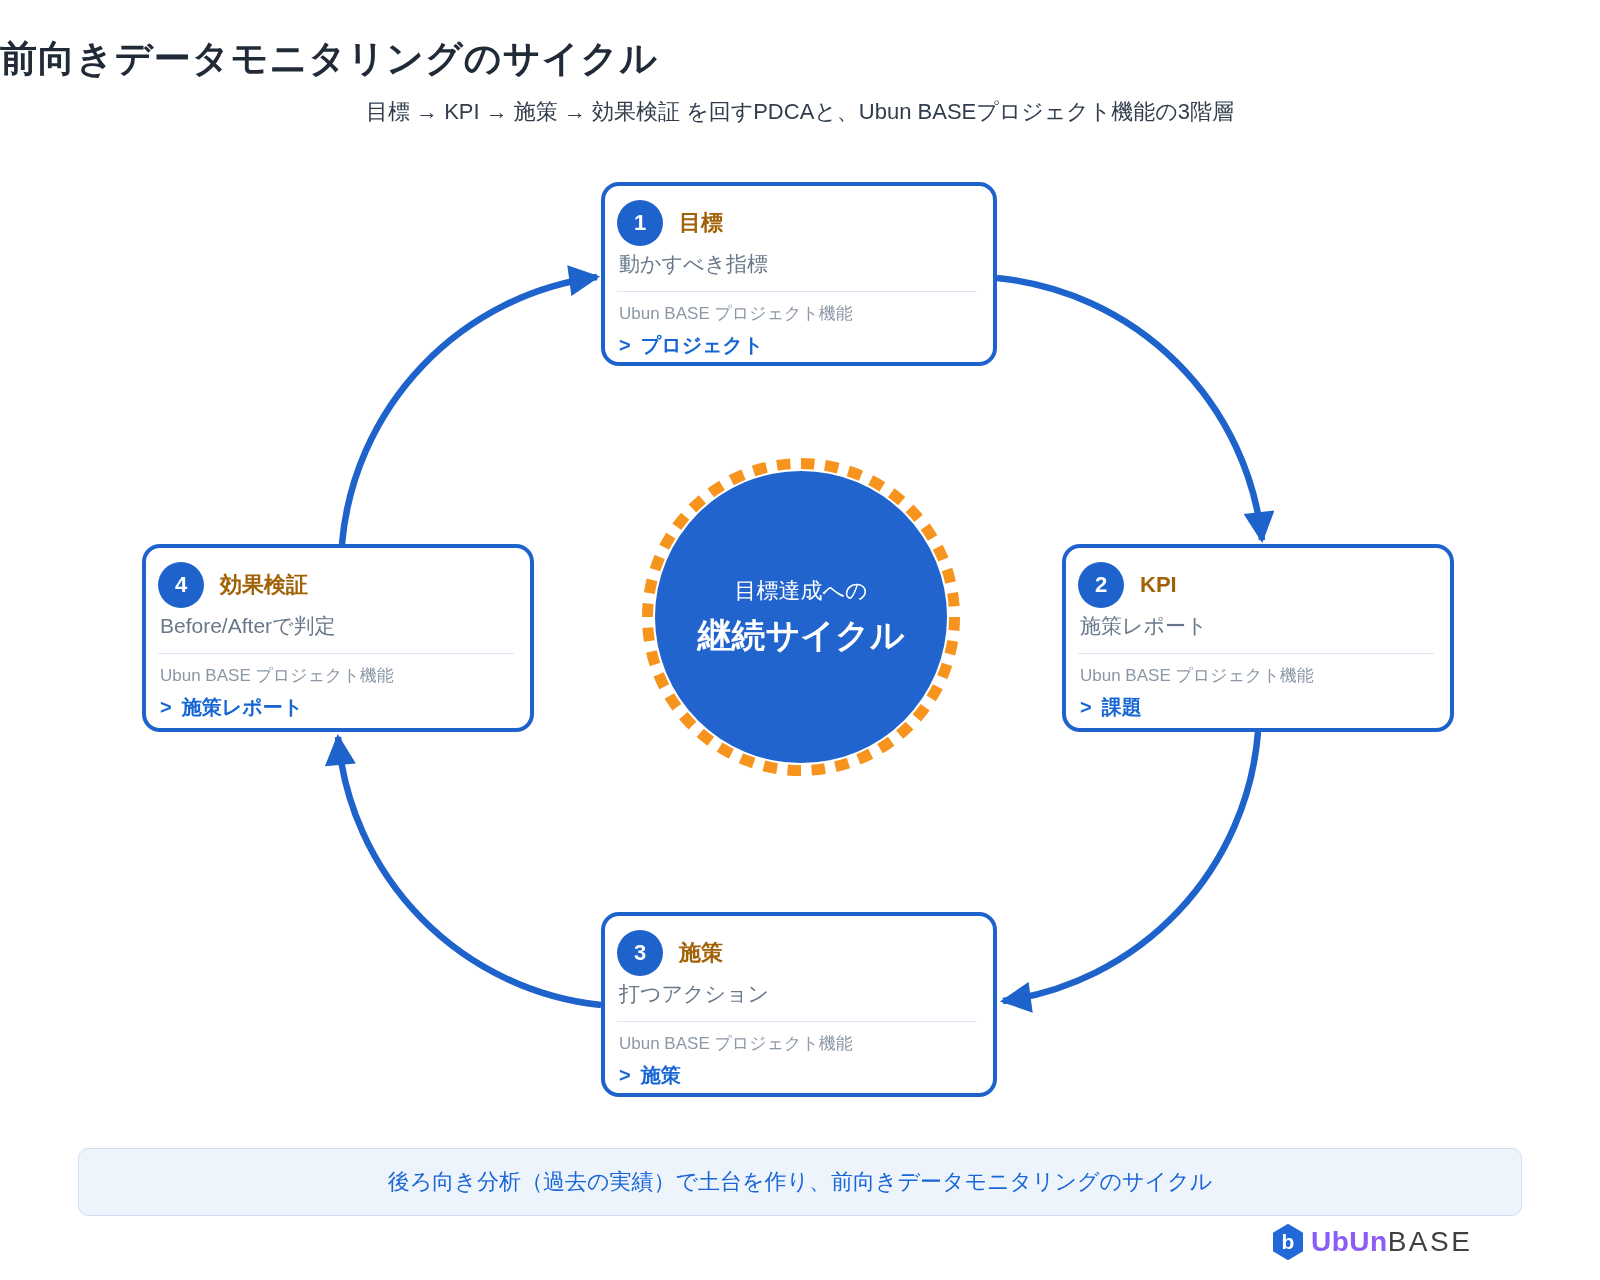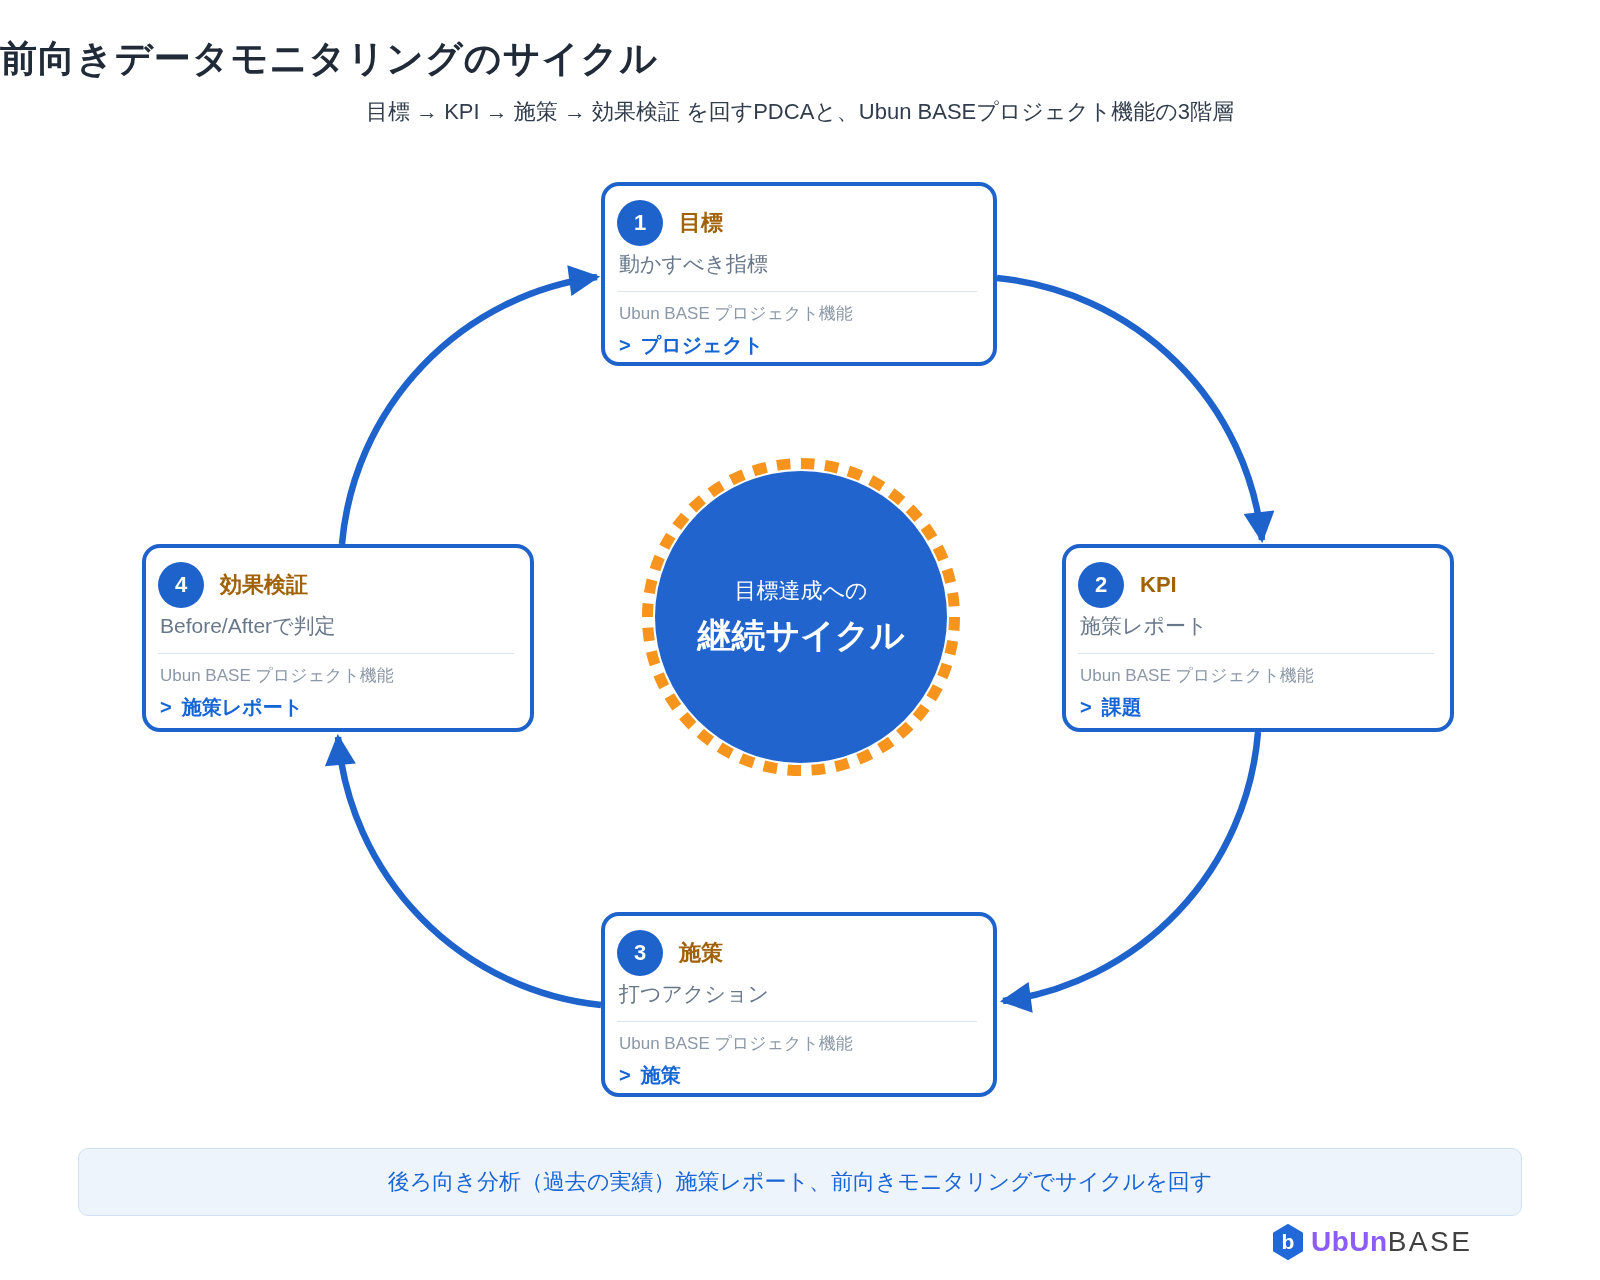--- a/index.html
+++ b/index.html
@@ -233,21 +233,21 @@
     <div class="card-desc">Before/Afterで判定</div>
     <div class="card-divider"></div>
     <div class="feature-label">Ubun BASE プロジェクト機能</div>
     <div class="feature-link">
       <span>&gt;</span>
       <span>施策レポート</span>
     </div>
   </div>
 
   <div class="footer-note">
-    <span>後ろ向き分析（過去の実績）施策レポート、前向きモニタリングでサイクルを回す</span>
+    <span>後ろ向き分析（過去の実績）で土台を作り、前向きデータモニタリングのサイクル</span>
   </div>
 
   <div class="logo">
     <svg width="32" height="36" viewBox="0 0 32 36" xmlns="http://www.w3.org/2000/svg">
       <polygon points="16,1.5 29.5,9.5 29.5,26.5 16,34.5 2.5,26.5 2.5,9.5" fill="#2168d8" stroke="#2168d8" stroke-width="3" stroke-linejoin="round"></polygon>
       <text x="16" y="25" text-anchor="middle" font-size="21" font-weight="700" font-family="Liberation Sans, sans-serif" fill="#ffffff">b</text>
     </svg>
     <div class="logo-text">
       <span class="logo-bold">UbUn</span><span class="logo-light">BASE</span>
     </div>

